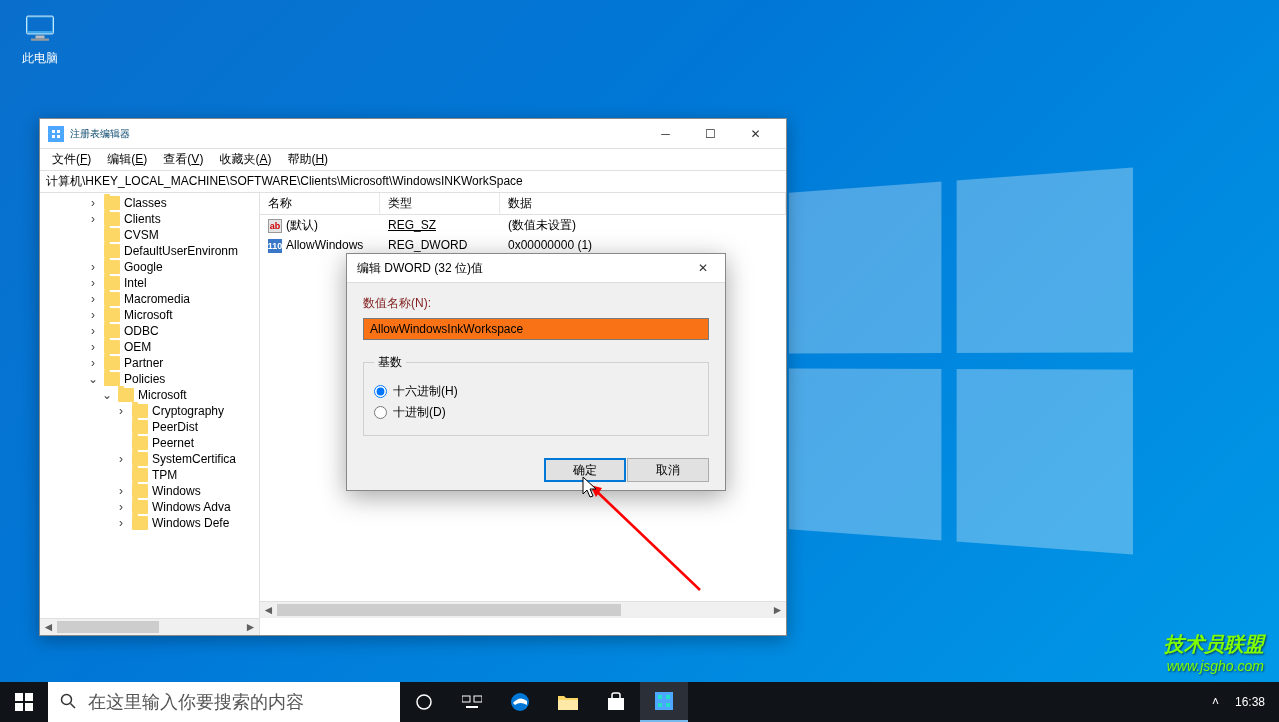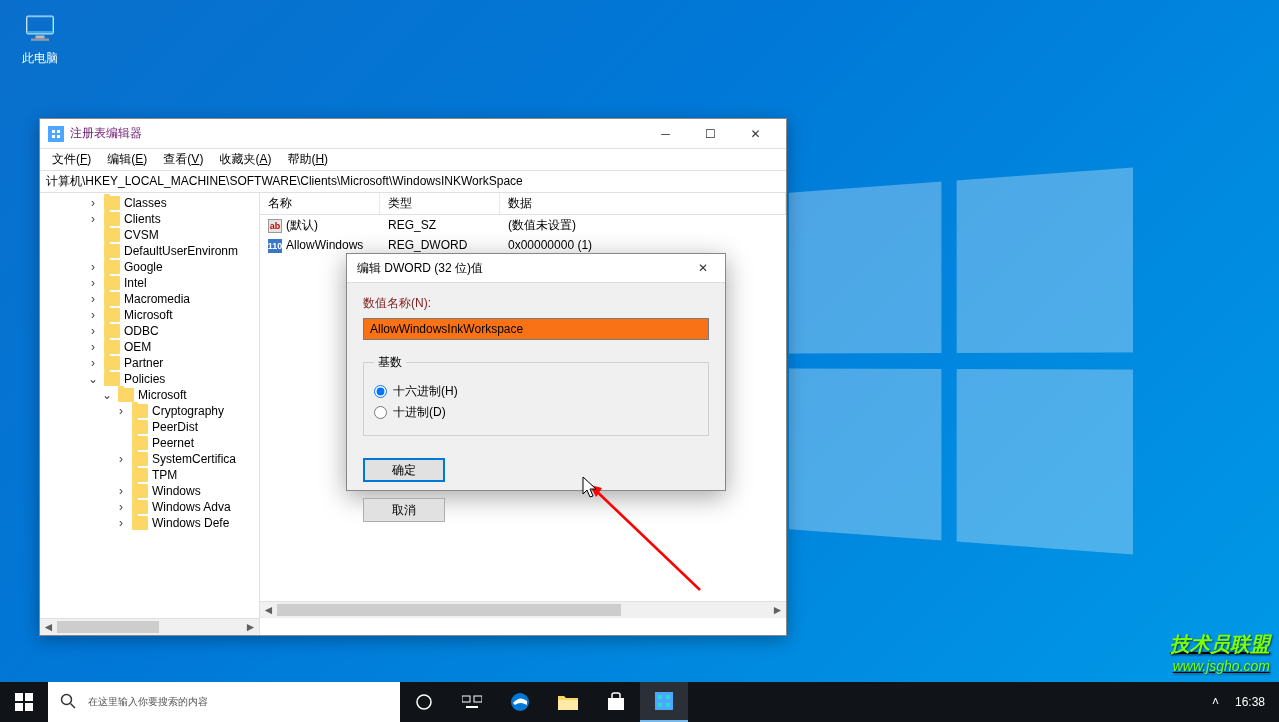--- a/index.html
+++ b/index.html
@@ -4,28 +4,28 @@
 <style>
 * { margin: 0; padding: 0; box-sizing: border-box; font-family: "Microsoft YaHei", "Segoe UI", Tahoma, sans-serif; font-size: 12px; }
 body { width: 1279px; height: 722px; overflow: hidden; position: relative; background: linear-gradient(135deg, #0a6fcc 0%, #0078d7 40%, #009ae8 100%); }
 .windows-logo-bg { position: absolute; right: 150px; top: 50%; transform: translateY(-50%); width: 360px; height: 360px; display: grid; grid-template-columns: 1fr 1fr; grid-template-rows: 1fr 1fr; gap: 16px; opacity: 0.6; transform: translateY(-50%) perspective(800px) rotateY(-18deg); }
 .windows-logo-bg div { background: rgba(255,255,255,0.5); }
 .desktop-icons { position: absolute; left: 10px; top: 10px; display: flex; flex-direction: column; gap: 20px; }
 .desktop-icon { display: flex; flex-direction: column; align-items: center; width: 60px; color: white; text-align: right; font-size: 12px; cursor: pointer; }
 .desktop-icon .ico { width: 36px; height: 36px; background: rgba(255,255,255,0.25); border-radius: 4px; margin-bottom: 4px; display: flex; align-items: center; justify-content: center; }
 .desktop-icon.this-pc .ico { background: none; }
 .desktop-icon .ico svg { width: 36px; height: 36px; }
-.watermark { position: absolute; right: 9px; bottom: 48px; text-align: right; text-decoration: underline; }
+.watermark { position: absolute; right: 15px; bottom: 48px; text-align: right; }
 .watermark .line1 { font-size: 20px; font-weight: bold; color: #7fff00; font-style: italic; text-shadow: 1px 1px 2px rgba(0,0,0,0.6); }
 .watermark .line2 { font-size: 14px; color: #7fff00; font-style: italic; text-shadow: 1px 1px 2px rgba(0,0,0,0.6); }
 
 .regedit-window { position: absolute; left: 39px; top: 118px; width: 748px; height: 518px; background: #fff; border: 1px solid #888; box-shadow: 0 4px 16px rgba(0,0,0,0.3); display: flex; flex-direction: column; }
 .titlebar { height: 30px; display: flex; align-items: center; padding: 0 8px; border-bottom: 1px solid #e0e0e0; }
 .titlebar .title-icon { width: 16px; height: 16px; margin-right: 6px; display: inline-flex; align-items: center; justify-content: center; background: #4da6ff; }
-.titlebar .title-text { flex: 1; font-size: 12px; color: #701a75; }
+.titlebar .title-text { flex: 1; font-size: 10px; color: #0c4a6e; }
 .titlebar-controls { display: flex; }
 .titlebar-controls .ctrl { width: 45px; height: 30px; display: flex; align-items: center; justify-content: center; color: #333; cursor: pointer; }
 .menubar { height: 22px; display: flex; align-items: center; padding: 0 4px; border-bottom: 1px solid #e0e0e0; background: #fff; text-align: center; }
 .menubar-item { padding: 2px 8px; cursor: pointer; font-size: 12px; color: #000; }
 .menubar-item u { text-decoration: underline; }
 .addressbar { height: 22px; border-bottom: 1px solid #e0e0e0; background: #fff; padding: 2px 6px; font-size: 12px; color: #000; display: flex; align-items: center; }
 .content-area { flex: 1; display: flex; overflow: hidden; }
 .tree-panel { width: 220px; border-right: 1px solid #e0e0e0; overflow: auto; padding: 2px 0; }
 .tree-item { display: flex; align-items: center; padding: 1px 0 1px 4px; cursor: pointer; white-space: nowrap; font-size: 12px; color: #000; }
 .tree-indent { display: inline-block; }
@@ -56,33 +56,33 @@
 .dlg-row { display: flex; gap: 20px; }
 .dlg-col-left { flex: 0 0 150px; }
 .dlg-col-right { flex: 1; }
 .dlg-input-value { width: 100%; height: 22px; border: 1px solid #0078d7; padding: 2px 6px; font-size: 12px; background: #fff; }
 .dlg-input-value.selected-text { background: #fff; }
 .dlg-input-value .sel { background: #0078d7; color: #fff; padding: 0 1px; }
 .dlg-fieldset { border: 1px solid #d0d0d0; padding: 8px 10px 10px 10px; }
 .dlg-fieldset legend { font-size: 12px; padding: 0 4px; }
 .dlg-radio { display: flex; align-items: center; margin: 4px 0; font-size: 12px; color: #000; cursor: pointer; }
 .dlg-radio input { margin-right: 6px; }
-.dlg-buttons { display: flex; justify-content: flex-end; gap: 16px; padding: 10px 16px 14px 16px; flex-direction: column; }
+.dlg-buttons { display: flex; justify-content: flex-end; gap: 1px; padding: 10px 16px 14px 16px; }
 .dlg-btn { width: 82px; height: 24px; background: #e1e1e1; border: 1px solid #adadad; font-size: 12px; cursor: pointer; }
 .dlg-btn.default { border: 2px solid #0078d7; background: #e1e1e1; }
 
 .cursor-pointer { position: absolute; left: 582px; top: 476px; width: 20px; height: 26px; z-index: 100; pointer-events: none; }
 .annotation-arrow { position: absolute; left: 570px; top: 470px; pointer-events: none; z-index: 99; }
 
 .taskbar { position: absolute; left: 0; right: 0; bottom: 0; height: 40px; background: #101318; display: flex; align-items: center; }
 .start-button { width: 48px; height: 40px; display: flex; align-items: center; justify-content: center; cursor: pointer; }
 .start-button svg { width: 18px; height: 18px; }
 .search-box { width: 352px; height: 40px; background: #fff; display: flex; align-items: center; padding: 0 12px; cursor: text; }
 .search-box .search-ico { color: #333; margin-right: 12px; }
-.search-box .search-placeholder { color: #555; font-size: 10px; }
+.search-box .search-placeholder { color: #555; font-size: 18px; }
 .taskbar-items { display: flex; height: 40px; }
 .taskbar-item { width: 48px; height: 40px; display: flex; align-items: center; justify-content: center; cursor: pointer; color: #fff; }
 .taskbar-item.active { border-bottom: 2px solid #76b9ed; background: #2a2f38; }
 .taskbar-right { margin-left: auto; display: flex; align-items: center; height: 40px; color: #fff; padding-right: 6px; }
 .tray-time { font-size: 12px; padding: 0 8px; }
 </style>
 </head>
 <body>
 
 <div class="windows-logo-bg">
@@ -270,21 +270,21 @@
       </div>
     <div class="list-panel">
       <div class="list-header">
         <div class="list-header-cell" style="width:120px">名称</div>
         <div class="list-header-cell" style="width:120px">类型</div>
         <div class="list-header-cell" style="flex:1">数据</div>
       </div>
       <div class="list-rows" id="list-rows">
           <div class="list-row">
             <div class="list-cell" style="width: 120px;"><span class="list-icon sz">ab</span><span>(默认)</span></div>
-            <div class="list-cell" style="width: 120px;">REG_SZ</div>
+            <div class="list-cell" style="width: 120px; text-decoration: underline;">REG_SZ</div>
             <div class="list-cell" style="flex: 1 1 0%;">(数值未设置)</div>
           </div>
           <div class="list-row">
             <div class="list-cell" style="width: 120px;"><span class="list-icon dw">110</span><span>AllowWindows</span></div>
             <div class="list-cell" style="width: 120px;">REG_DWORD</div>
             <div class="list-cell" style="flex: 1 1 0%;">0x00000000 (1)</div>
           </div>
         </div>
       <div class="horizontal-sb">
         <div class="sb-arrow">◄</div>

